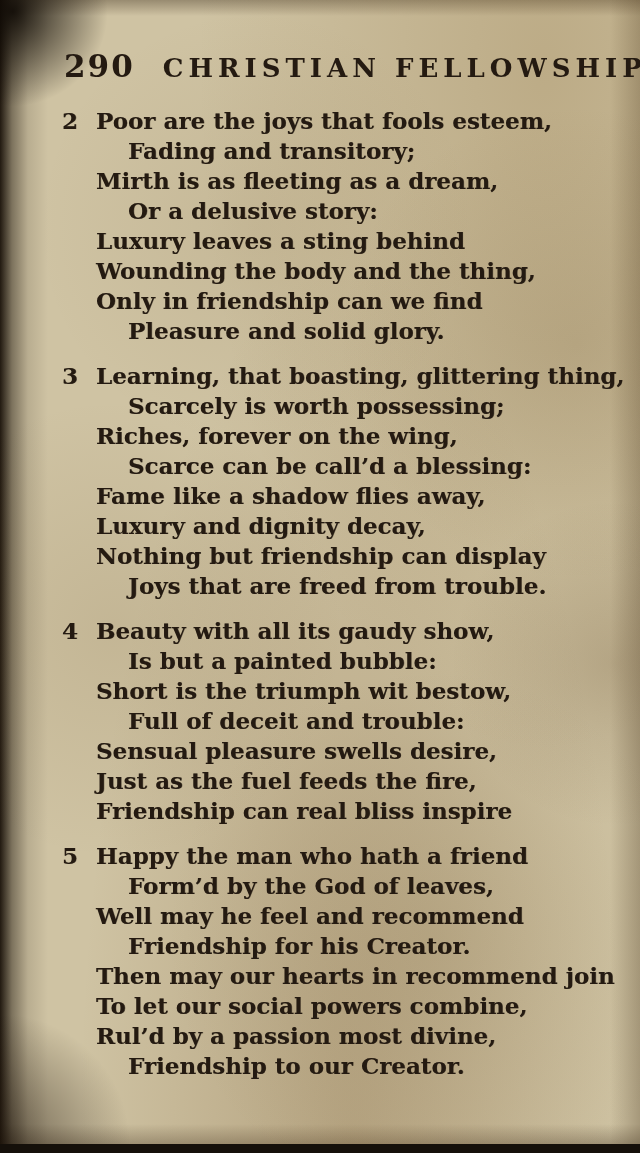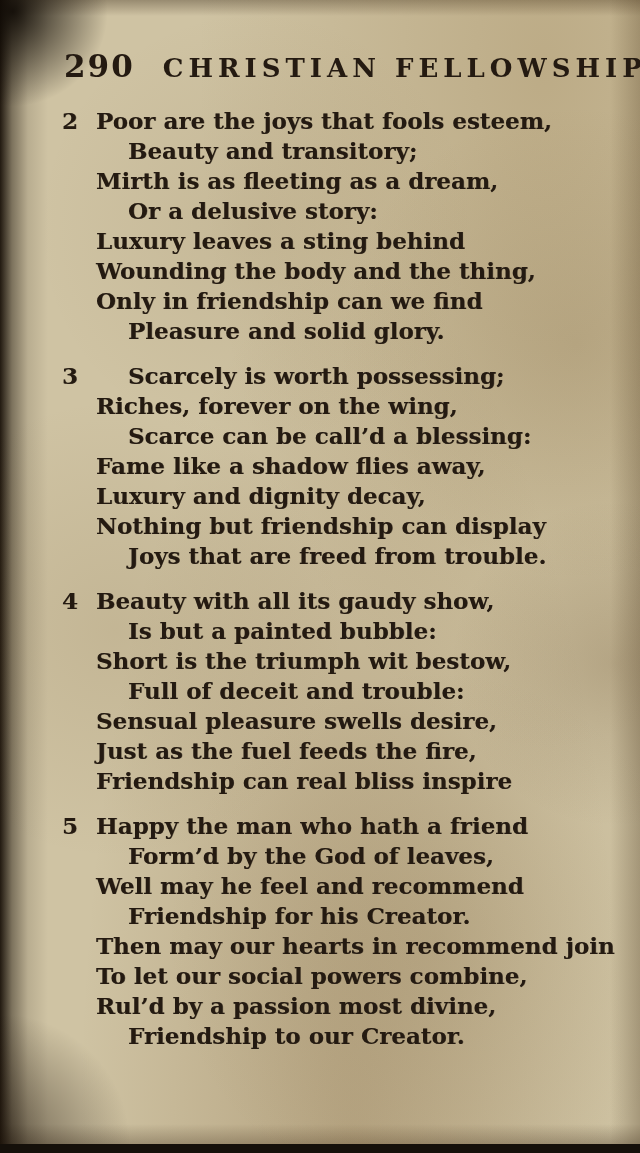--- a/index.html
+++ b/index.html
@@ -76,30 +76,30 @@
 <body>
 
 <div class="page">
   <header class="page-header">
     <span class="page-number">290</span>
     <span class="page-title">CHRISTIAN FELLOWSHIP</span>
   </header>
   <main class="hymn">
       <div class="verse">
         <div class="line"><span class="verse-number">2</span><span>Poor are the joys that fools esteem,</span></div>
-        <div class="line indent"><span>Beauty and transitory;</span></div>
+        <div class="line indent"><span>Fading and transitory;</span></div>
         <div class="line"><span>Mirth is as fleeting as a dream,</span></div>
         <div class="line indent"><span>Or a delusive story:</span></div>
         <div class="line"><span>Luxury leaves a sting behind</span></div>
         <div class="line"><span>Wounding the body and the thing,</span></div>
         <div class="line"><span>Only in friendship can we find</span></div>
         <div class="line indent"><span>Pleasure and solid glory.</span></div>
       </div>
       <div class="verse">
-        <div class="line"><span class="verse-number">3</span></div>
+        <div class="line"><span class="verse-number">3</span><span>Learning, that boasting, glittering thing,</span></div>
         <div class="line indent"><span>Scarcely is worth possessing;</span></div>
         <div class="line"><span>Riches, forever on the wing,</span></div>
         <div class="line indent"><span>Scarce can be call’d a blessing:</span></div>
         <div class="line"><span>Fame like a shadow flies away,</span></div>
         <div class="line"><span>Luxury and dignity decay,</span></div>
         <div class="line"><span>Nothing but friendship can display</span></div>
         <div class="line indent"><span>Joys that are freed from trouble.</span></div>
       </div>
       <div class="verse">
         <div class="line"><span class="verse-number">4</span><span>Beauty with all its gaudy show,</span></div>

